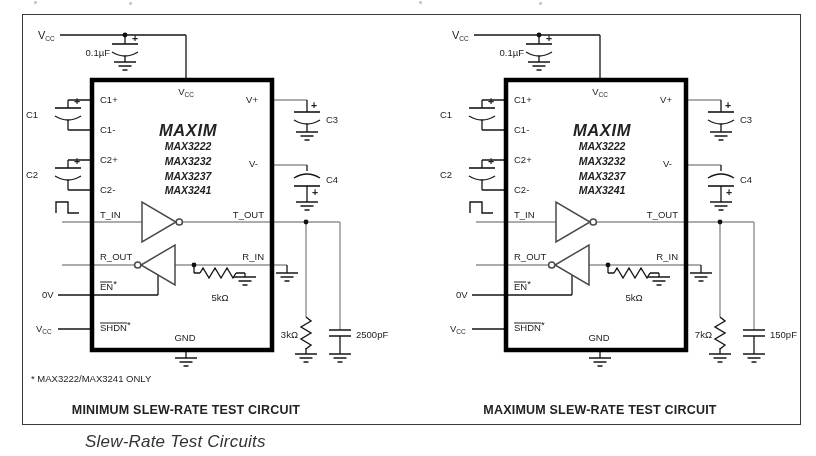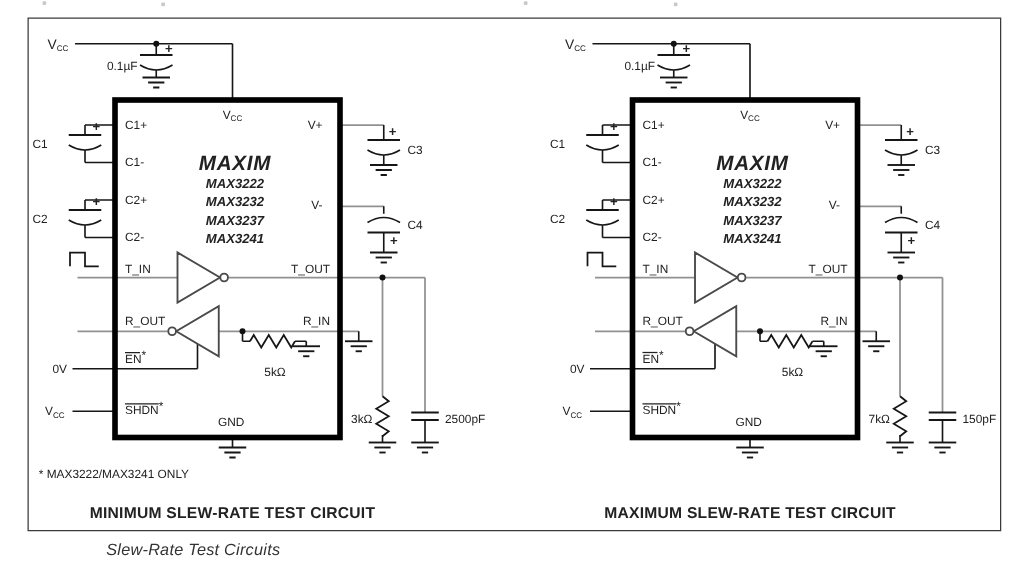--- a/index.html
+++ b/index.html
@@ -3,21 +3,21 @@
 <meta charset="utf-8">
 <style>
   html,body{margin:0;padding:0;background:#fff;}
   .page{position:relative;width:816px;height:456px;background:#fff;overflow:hidden;
         font-family:"Liberation Sans","DejaVu Sans",sans-serif;}
   .frame{position:absolute;left:22px;top:14px;width:777px;height:409px;
          border:1px solid #3a3a3a;background:#fff;}
   .circuit-svg{position:absolute;top:16px;}
   .circuit-svg.left{left:22px;}
   .circuit-svg.right{left:436px;}
-  .caption{position:absolute;left:85px;top:432px;font-size:13px;font-style:italic;
+  .caption{position:absolute;left:85px;top:432px;font-size:17px;font-style:italic;
            color:#333;letter-spacing:.2px;}
   .speck{position:absolute;width:3px;height:3px;background:#c9c9c9;border-radius:1px;}
 
   
   svg text{fill:#222;font-family:"Liberation Sans","DejaVu Sans",sans-serif;}
   .t9{font-size:9.5px;}
   .t11{font-size:11px;}
   .sub{font-size:6.5px;}
   .plus{font-size:10.5px;font-weight:bold;}
   .part{font-style:italic;font-weight:bold;font-size:10.5px;}

